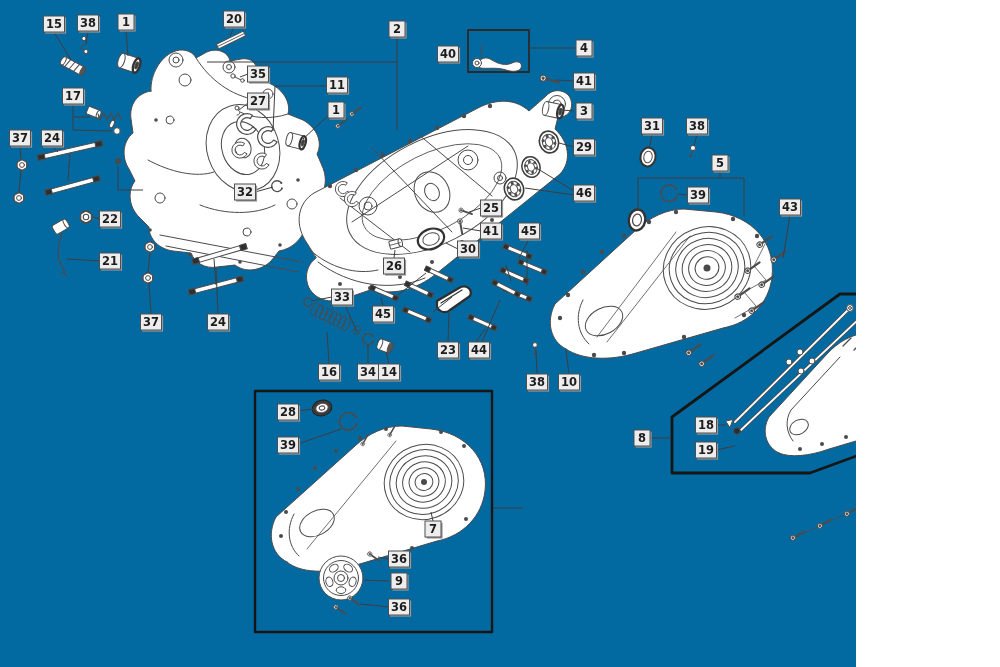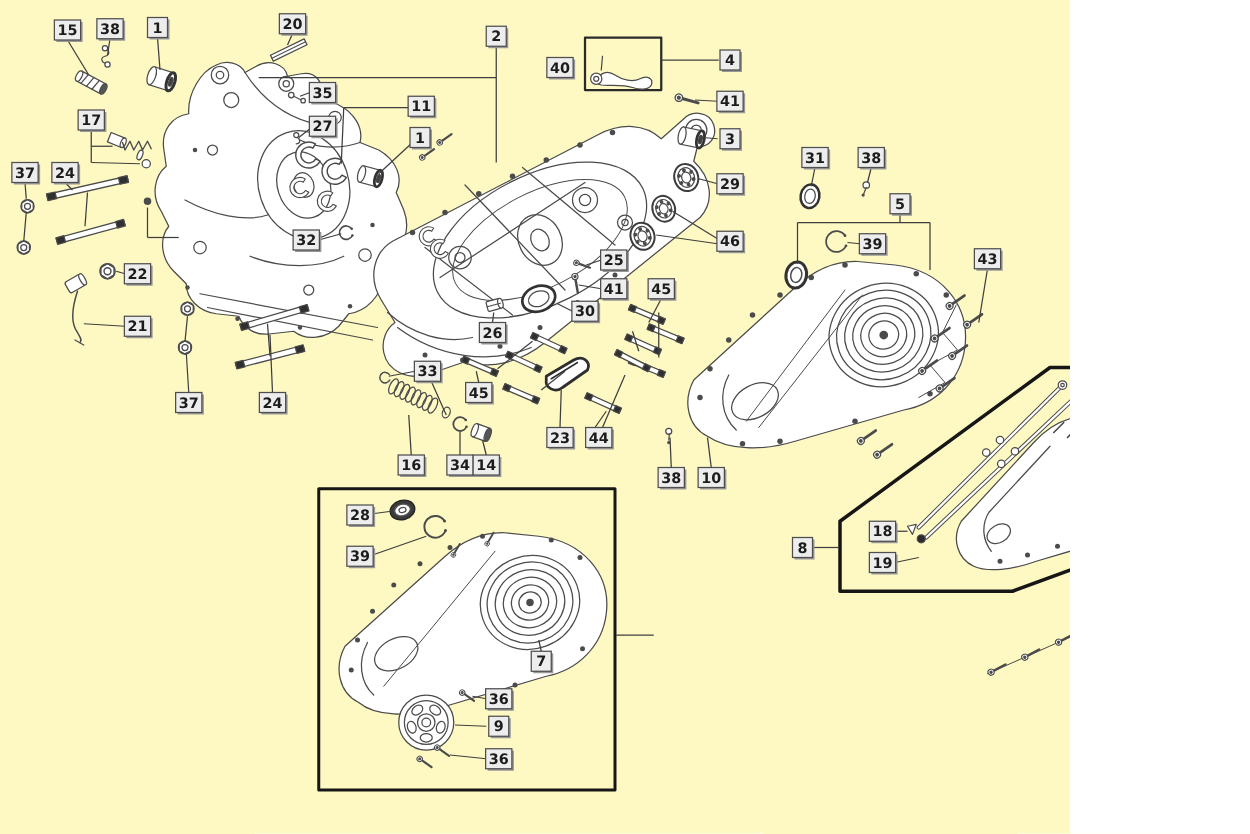--- a/index.html
+++ b/index.html
@@ -1,16 +1,16 @@
 <!DOCTYPE html>
 <html><head>
 <meta charset="utf-8">
 <style>
   html,body{margin:0;padding:0;background:#fff;}
-  #stage{position:relative;width:856px;height:667px;background:#fef9c3;overflow:hidden;}
+  #stage{position:relative;width:856px;height:667px;background:#0369a1;overflow:hidden;}
   svg{display:block;font-family:"DejaVu Sans","Liberation Sans",sans-serif;}
   .ln{fill:none;stroke:#4b4b4b;stroke-width:1;stroke-linecap:round;stroke-linejoin:round;}
   .thin{stroke-width:.8;}
   .dk{stroke:#2a2a2a;}
   .fw{fill:#fff;}
   .dot{fill:#4b4b4b;stroke:none;}
   .leader{stroke:#3e3e3e;stroke-width:1;fill:none;}
   .frame{fill:none;}
   .co-shadow{fill:#989898;stroke:none;}
   .co-box{fill:#ededed;stroke:#4e4e4e;stroke-width:1;}

